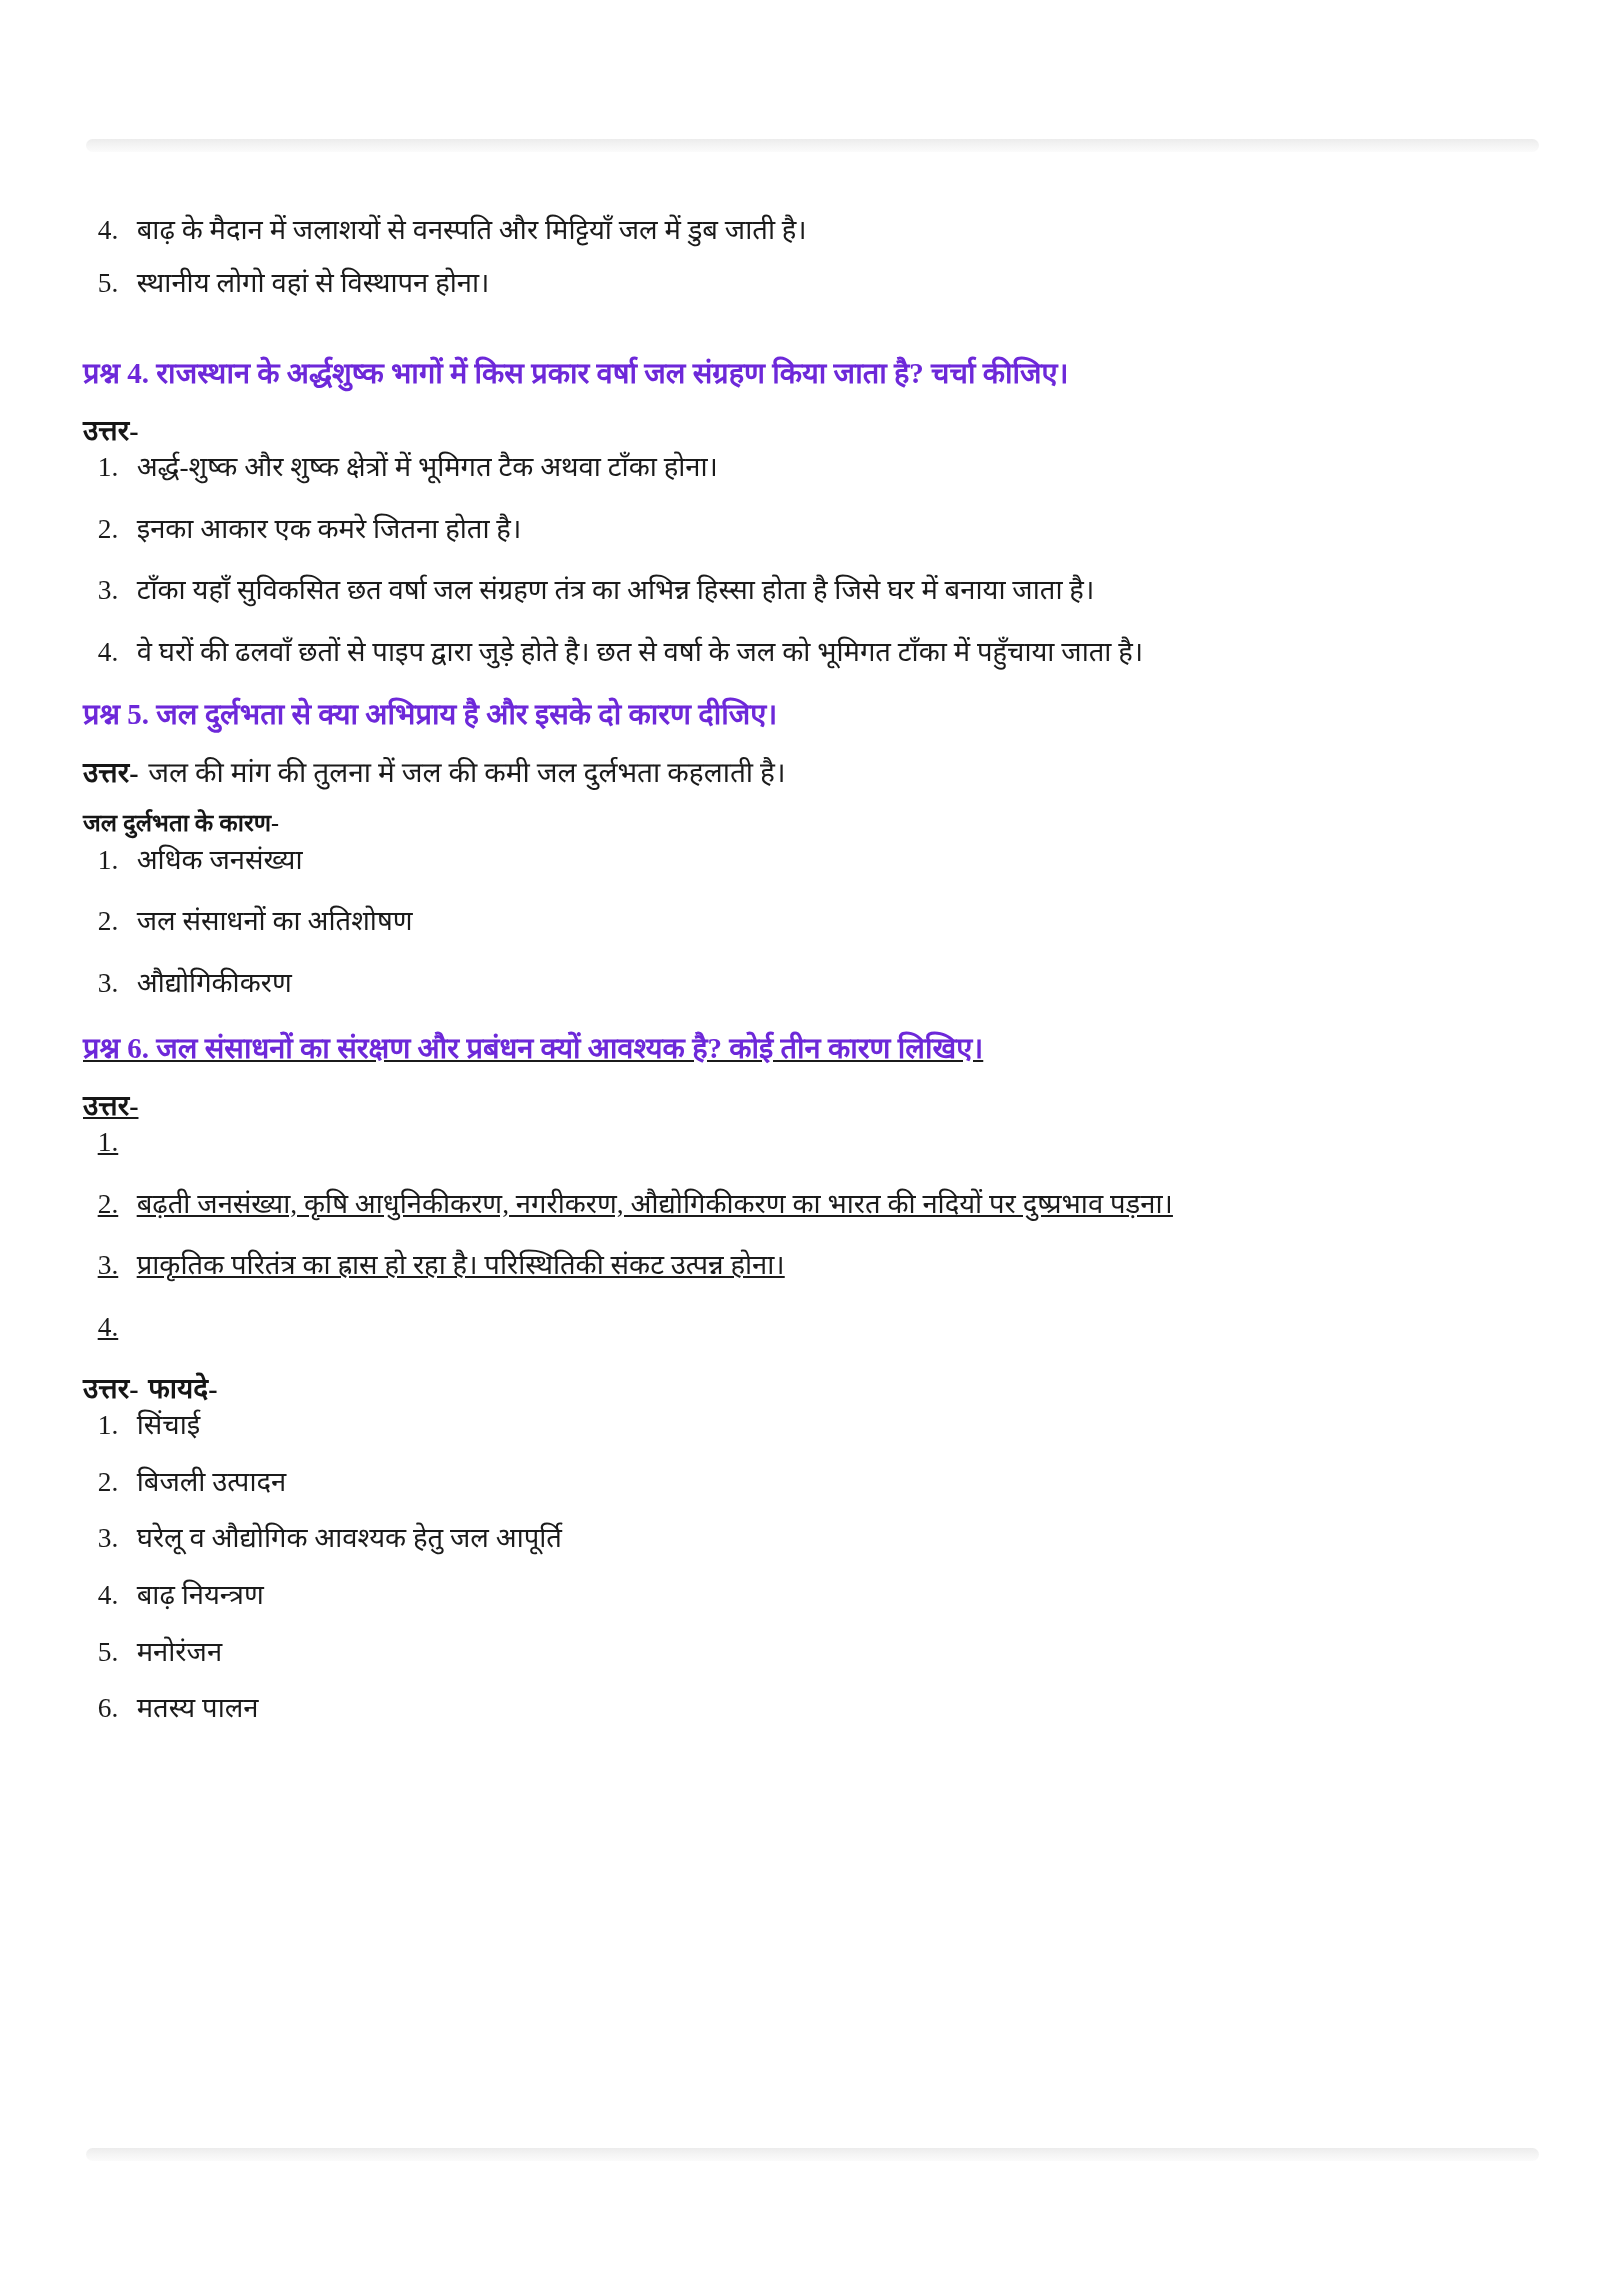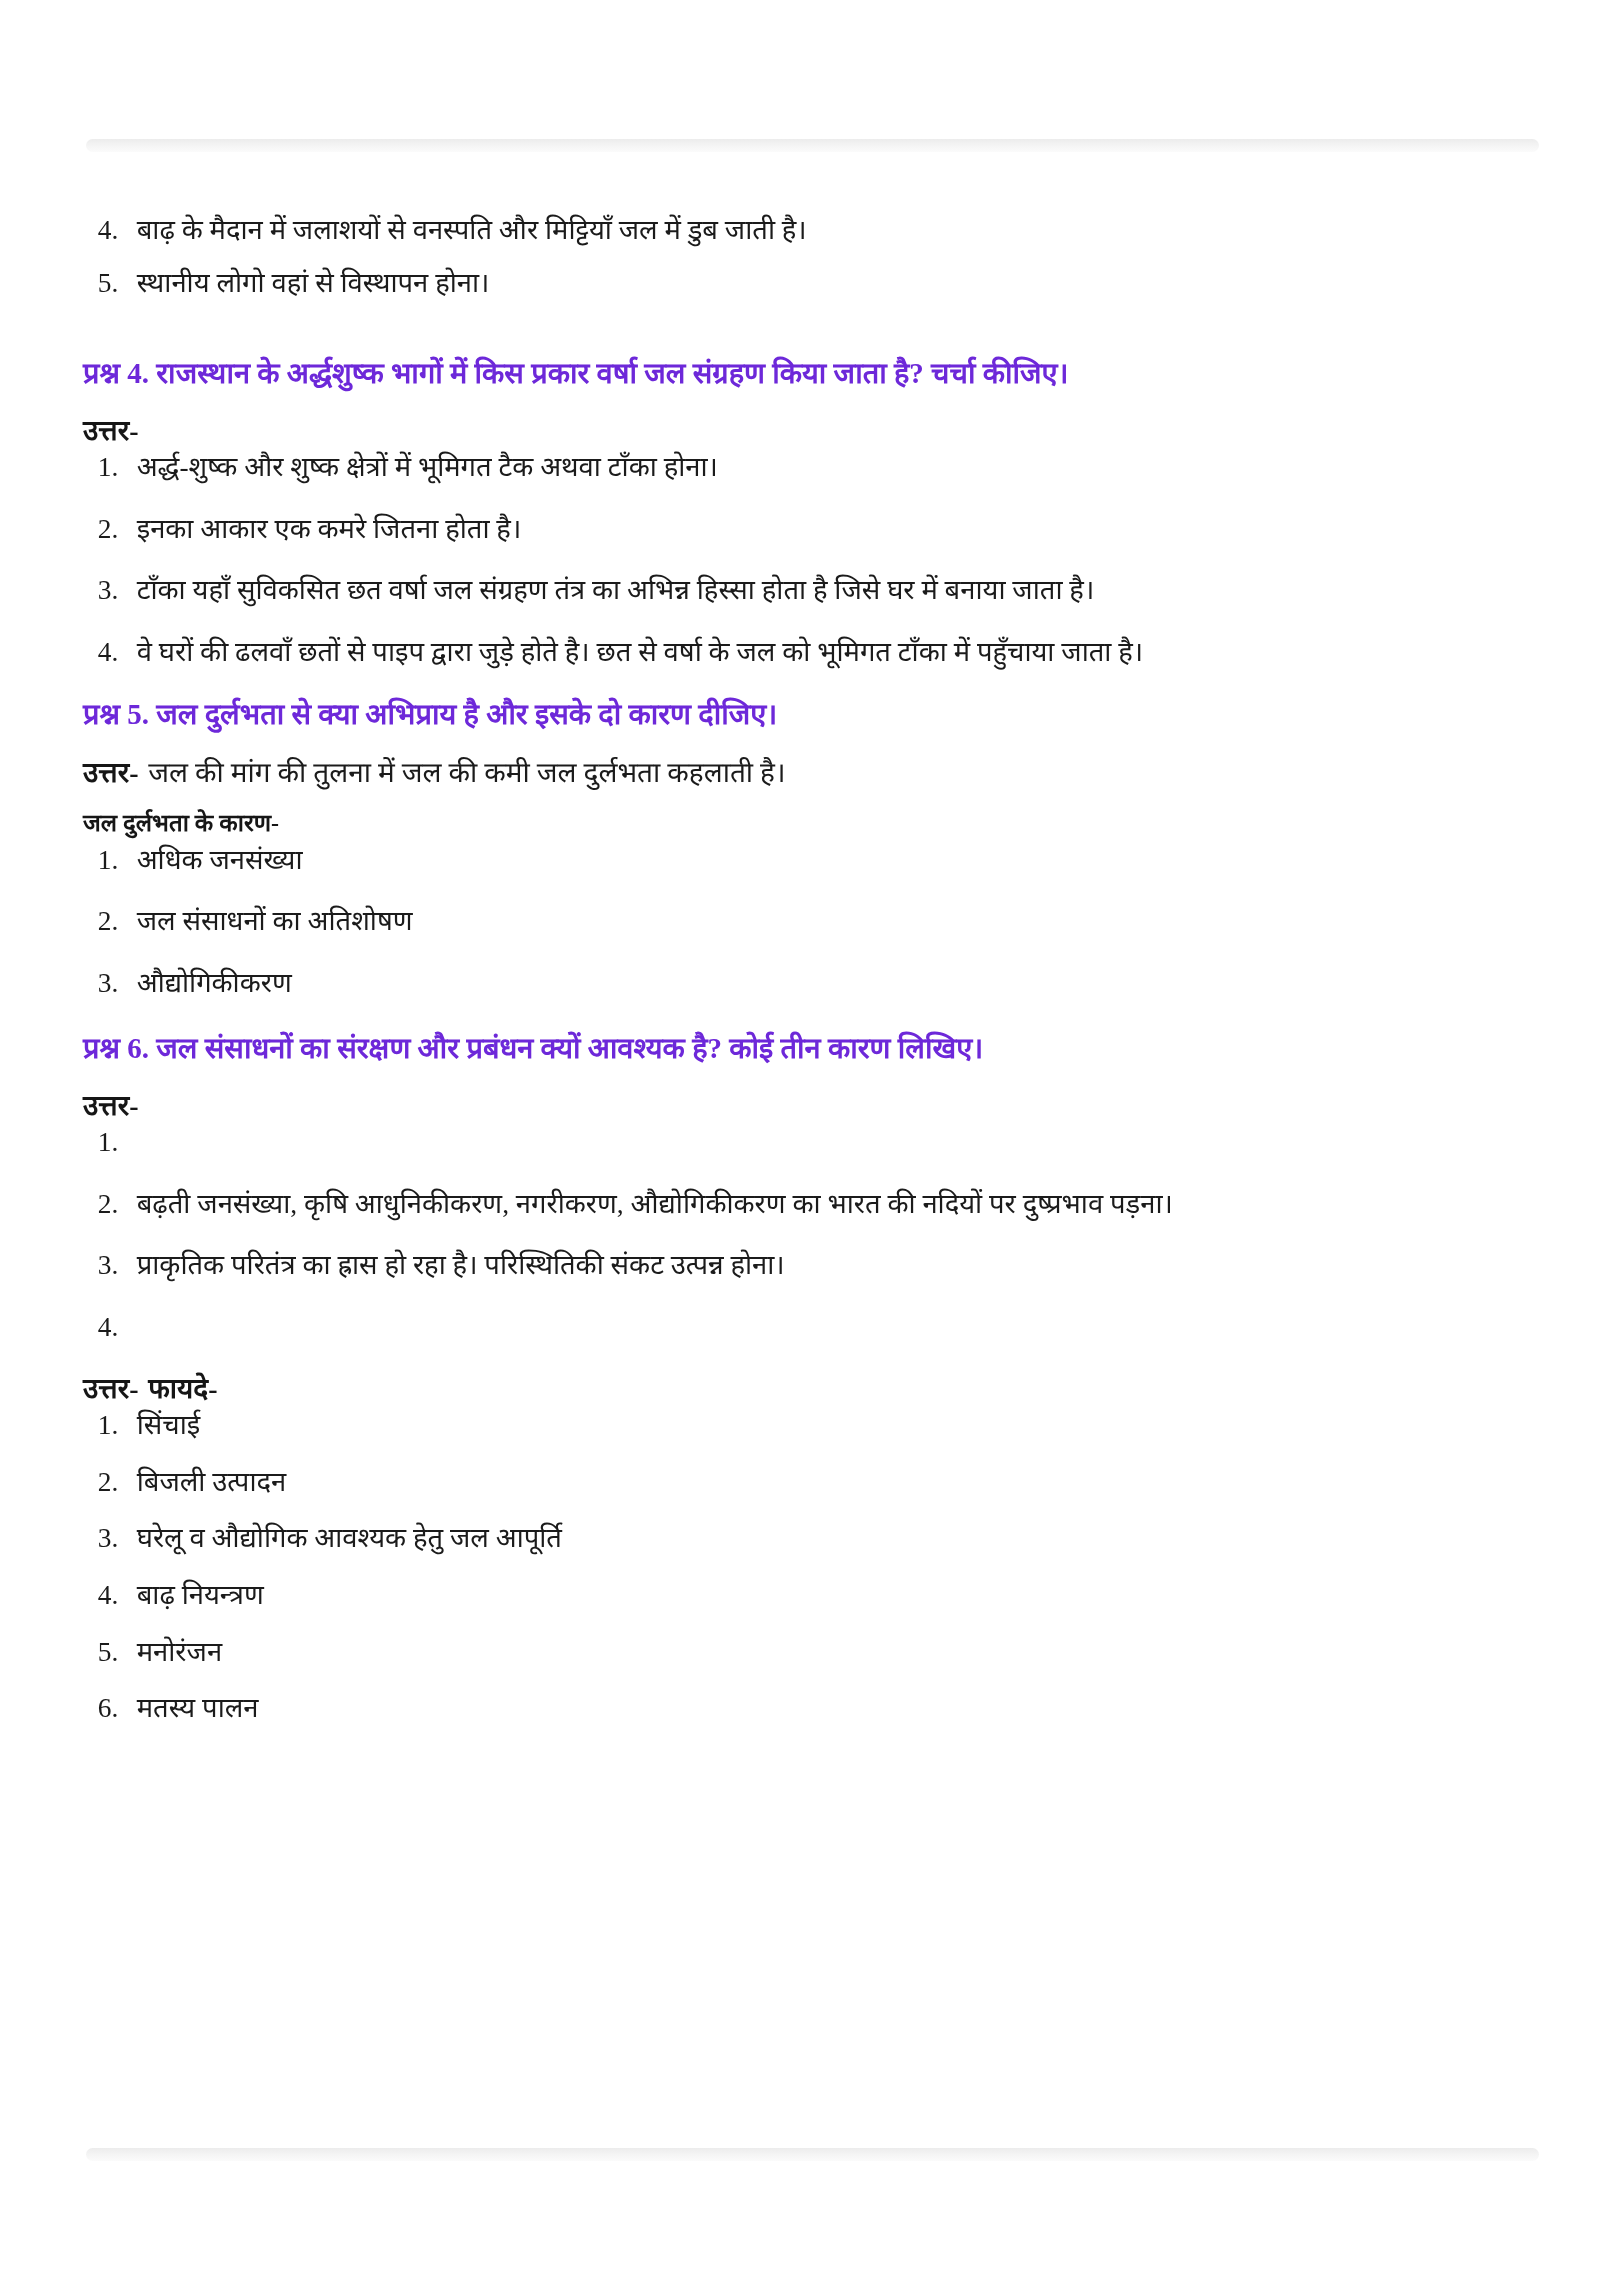--- a/index.html
+++ b/index.html
@@ -74,21 +74,21 @@
   ol.qlist li .num {
     flex: none;
     width: 39px;
     font-size: 27.4px;
   }
   ol.qlist.intro li { margin-bottom: 15.7px; }
   ol.qlist.tight li { margin-bottom: 19.6px; }
 
   .qa-4 { margin-top: 52px; }
   .qa-5 { margin-top: 22.5px; font-family: Liberation Serif, serif; }
-  .qa-6 { margin-top: 27px; }
+  .qa-6 { margin-top: 27px; text-decoration: underline; }
   .qa-7 { margin-top: 12.7px; }
 
   .ol-a { margin-top: 46px; }
   .ol-b { margin-top: 61px; }
   .ol-c { margin-top: 53px; }
   .ol-d { margin-top: 53px; }
 </style>
 </head>
 <body>
 

